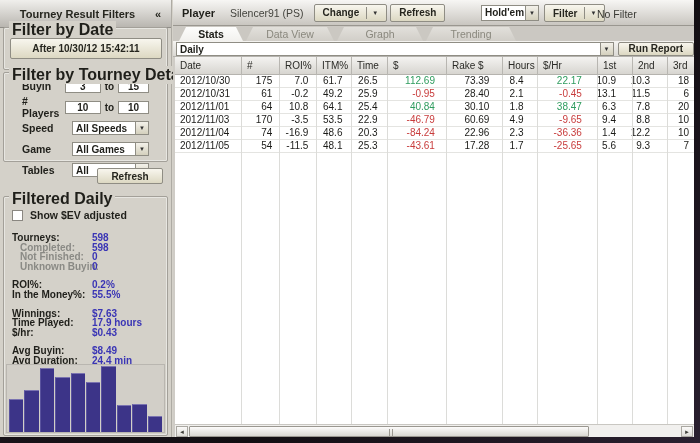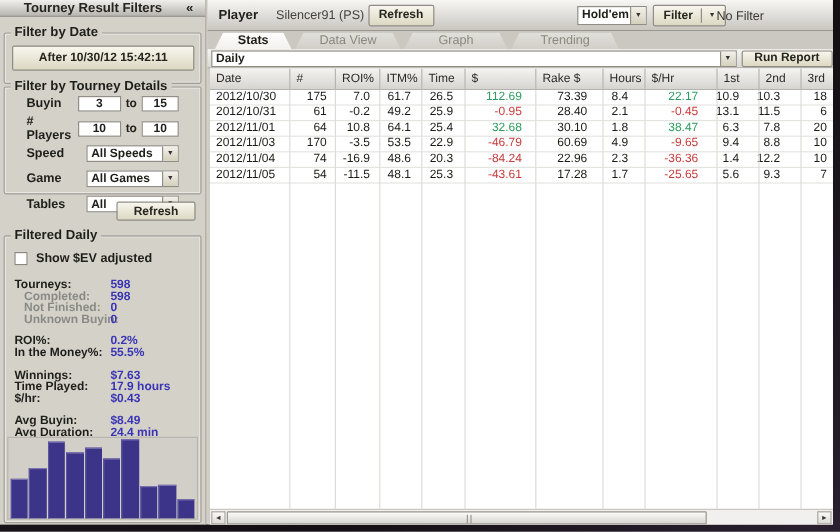--- a/index.html
+++ b/index.html
@@ -5,29 +5,29 @@
   * { margin:0; padding:0; box-sizing:border-box; }
   html,body { width:700px; height:443px; }
   body { font-family:"Liberation Sans", sans-serif; background:#17121a; overflow:hidden; }
   #root { position:relative; width:700px; height:443px;
           background:linear-gradient(135deg,#241c26 0%,#120e12 60%,#2a2030 100%); }
   #window { position:absolute; left:0; top:0; width:694px; height:437px; background:#d4d1c9; }
 
   
   #sidebar { position:absolute; left:0; top:0; width:172px; height:437px; background:#d4d1c9;
              border-right:1px solid #aeaba4; }
-  .sb-titlebar { position:absolute; left:0; top:0; width:100%; height:14px;
+  .sb-titlebar { position:absolute; left:0; top:0; width:100%; height:28px;
                  background:linear-gradient(#f0efec,#b9b6b0); border-bottom:1px solid #8f8d88;
                  display:flex; align-items:center; }
   .sb-title { flex:1; text-align:center; font-size:11px; font-weight:bold; color:#26261f; }
   .sb-collapse { width:16px; font-size:11px; font-weight:bold; color:#26261f; cursor:pointer; }
   .group { position:absolute; border:1px solid #a3a099; border-radius:2px;
            box-shadow:inset 0 0 0 1px rgba(255,255,255,.45); }
   .group-legend { position:absolute; top:-7px; left:5px; background:#d4d1c9; padding:0 3px;
-                  font-size:11px; font-weight:bold; color:#1f1f1a; white-space:nowrap;text-align:center; }
+                  font-size:16px; font-weight:bold; color:#1f1f1a; white-space:nowrap;text-align:center; }
   #grp-date { left:3px; top:27px; width:165px; height:43px; }
   .btn { background:linear-gradient(#f8f6ee,#dcd8c2); border:1px solid #8f8d84; border-radius:2px;
          font-family:"Liberation Sans",sans-serif; font-size:10px; font-weight:bold; color:#26261f;
          display:flex; align-items:center; justify-content:center; cursor:pointer; }
   #date-btn { position:absolute; left:6px; top:10px; width:152px; height:21px; }
   #grp-details { left:3px; top:72px; width:165px; height:90px; }
   .fld-row { display:flex; align-items:center; height:16px; padding:0 18px; margin-top:5px; }
   .fld-row:first-of-type { margin-top:7px; }
   .fld-label { width:50px; font-size:10.5px; font-weight:bold; color:#1f1f1a; }
   .num-input { width:42px; height:13px; background:#fff; border:1px solid #8f8d84;
@@ -235,20 +235,25 @@
             <div class="bar" style="height: 16px;"></div>
           </div>
     </div>
   </div>
 
   <div id="main">
 
     <div id="player-bar">
       <span class="pb-player">Player</span>
       <span class="pb-name">Silencer91 (PS)</span>
+      <span class="btn tool-btn">
+        <span>Change</span>
+        <span class="divider"></span>
+        <span class="arrow">▼</span>
+      </span>
       <span class="btn tool-btn" style="margin-left:3px;">Refresh</span>
       <span class="combo" id="game-combo">
         <span class="combo-text">Hold'em</span>
         <span class="combo-btn">▼</span>
       </span>
       <span class="btn tool-btn" id="filter-btn">
         <span>Filter</span>
         <span class="divider"></span>
         <span class="arrow">▼</span>
       </span>
@@ -313,21 +318,21 @@
               <div class="cell" style="width: 35px;">13.1</div>
               <div class="cell" style="width: 35px;">11.5</div>
               <div class="cell" style="width: 40px;">6</div>
             </div>
             <div class="grid-row">
               <div class="cell left" style="width: 67px;">2012/11/01</div>
               <div class="cell" style="width: 38px;">64</div>
               <div class="cell" style="width: 37px;">10.8</div>
               <div class="cell" style="width: 35px;">64.1</div>
               <div class="cell" style="width: 36px;">25.4</div>
-              <div class="cell pos" style="width: 59px;">32.68</div>
+              <div class="cell pos" style="width: 59px;">40.84</div>
               <div class="cell" style="width: 56px;">30.10</div>
               <div class="cell" style="width: 35px;">1.8</div>
               <div class="cell pos" style="width: 60px;">38.47</div>
               <div class="cell" style="width: 35px;">6.3</div>
               <div class="cell" style="width: 35px;">7.8</div>
               <div class="cell" style="width: 40px;">20</div>
             </div>
             <div class="grid-row">
               <div class="cell left" style="width: 67px;">2012/11/03</div>
               <div class="cell" style="width: 38px;">170</div>

